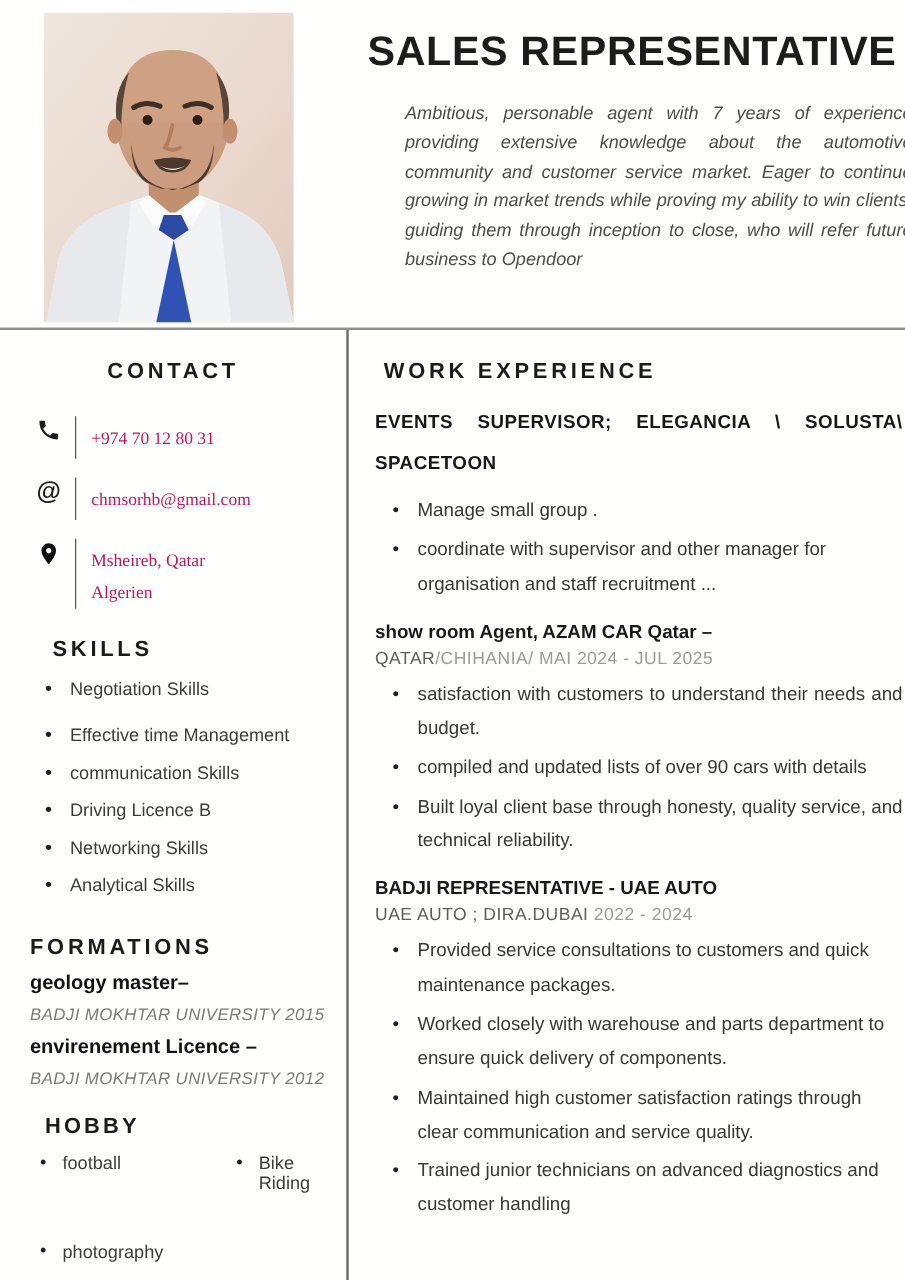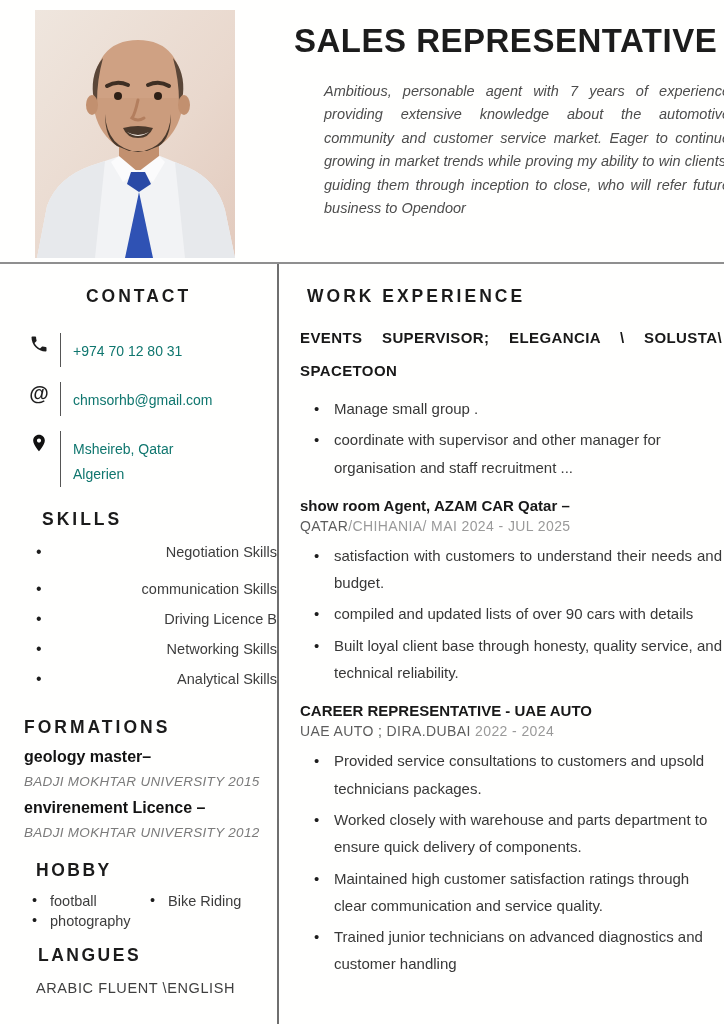--- a/index.html
+++ b/index.html
@@ -23,39 +23,39 @@
   
   .left-col{position:absolute;left:0;top:264px;width:277px;height:760px;}
   .right-col{position:absolute;left:282px;top:264px;width:442px;height:841px;}
   .sec-heading{font-weight:bold;color:#1b1b1b;letter-spacing:3px;font-size:17.5px;}
   
   .contact-heading{text-align:center;margin-top:22px;}
   .contact-list{margin:26px 0 0 26px;}
   .contact-item{display:flex;align-items:flex-start;margin-bottom:15px;}
   .ci-icon{width:26px;display:flex;justify-content:center;flex-shrink:0;padding-top:1px;}
   .ci-sep{width:1px;align-self:stretch;background:#555;margin:0 12px 0 8px;min-height:34px;}
-  .ci-text{font-size:14px;color:#0f766e;padding-top:6px;line-height:1.8;}
+  .ci-text{font-size:14px;color:#be185d;padding-top:6px;line-height:1.8;font-family:Liberation Serif, serif;}
   .at-glyph{font-size:20px;font-weight:bold;color:#1d1d1d;line-height:1;}
   
   .skills-heading{margin:22px 0 0 42px;}
   ul.dot-list{list-style:none;margin:14px 0 0 0;padding:0 0 0 36px;}
   ul.dot-list li{
     position:relative;font-size:14.5px;color:#3d3d3d;margin-bottom:14px;padding-left:20px;
   }
   ul.dot-list li::before{content:"•";position:absolute;left:0;top:-1px;color:#1d1d1d;font-size:16px;}
-  .skills-list li{margin-bottom:15px;text-align:right;}
+  .skills-list li{margin-bottom:15px;}
   .skills-list li:first-child{margin-bottom:21px;}
   
   .formations-heading{margin:30px 0 0 24px;}
   .formation-entry{margin:10px 0 0 24px;}
   .fe-title{font-size:16px;font-weight:bold;color:#131313;}
   .fe-detail{font-size:13.5px;font-style:italic;color:#7b7b7b;margin-top:8px;letter-spacing:.3px;}
   
   .hobby-heading{margin:20px 0 0 36px;letter-spacing:2.5px;}
-  .hobby-grid{display:grid;grid-template-columns:118px 1fr;margin:12px 0 0 32px;row-gap:4px;}
+  .hobby-grid{display:grid;grid-template-columns:118px 1fr;margin:12px 0 0 32px;row-gap:4px;gap:39px;}
   .hobby-item{position:relative;font-size:14.5px;color:#3d3d3d;padding-left:18px;}
   .hobby-item::before{content:"•";position:absolute;left:0;top:-1px;color:#1d1d1d;}
   
   .langues-heading{margin:16px 0 0 38px;letter-spacing:2.5px;}
   .langue-line{font-size:14.5px;color:#3f3f3f;margin:14px 0 0 36px;letter-spacing:.6px;}
   
   .we-heading{margin:22px 0 0 25px;}
   .job{margin:0 2px 0 18px;}
   .job-title{
     font-size:15px;font-weight:bold;color:#181818;line-height:2.2;
@@ -164,20 +164,21 @@
         <span class="ci-text">
           <span>Msheireb, Qatar</span><br>
           <span>Algerien</span>
         </span>
       </div>
     </div>
 
     <div class="sec-heading skills-heading">SKILLS</div>
     <ul class="dot-list skills-list">
       <li>Negotiation Skills</li>
+      <li>Effective time Management</li>
       <li>communication Skills</li>
       <li>Driving Licence B</li>
       <li>Networking Skills</li>
       <li>Analytical Skills</li>
     </ul>
 
     <div class="sec-heading formations-heading">FORMATIONS</div>
     <div class="formation-entry">
       <div class="fe-title">geology master–</div>
       <div class="fe-detail">BADJI MOKHTAR UNIVERSITY 2015</div>
@@ -217,26 +218,26 @@
         <span class="meta-bold">QATAR</span><span>/CHIHANIA/ MAI 2024 - JUL 2025</span>
       </div>
       <ul class="job-list">
         <li>satisfaction with customers to understand their needs  and budget.</li>
         <li>compiled and updated lists of over 90 cars with details</li>
         <li>Built loyal client base through honesty, quality service, and technical reliability.</li>
       </ul>
     </div>
 
     <div class="job">
-      <div class="job-title" style="text-align:left;line-height:1.4;">CAREER REPRESENTATIVE  - UAE AUTO</div>
+      <div class="job-title" style="text-align:left;line-height:1.4;">BADJI REPRESENTATIVE  - UAE AUTO</div>
       <div class="job-meta">
         <span class="meta-bold">UAE AUTO ; DIRA.DUBAI</span><span> 2022 -  2024</span>
       </div>
       <ul class="job-list tight">
-        <li>Provided service consultations to customers and upsold technicians packages.</li>
+        <li>Provided service consultations to customers and quick maintenance packages.</li>
         <li>Worked closely with warehouse and parts department to ensure quick delivery of components.</li>
         <li>Maintained high customer satisfaction ratings through clear communication and service quality.</li>
         <li>Trained junior technicians on advanced diagnostics and customer handling</li>
       </ul>
     </div>
 
   </div>
 </div>
 
 </body></html>

